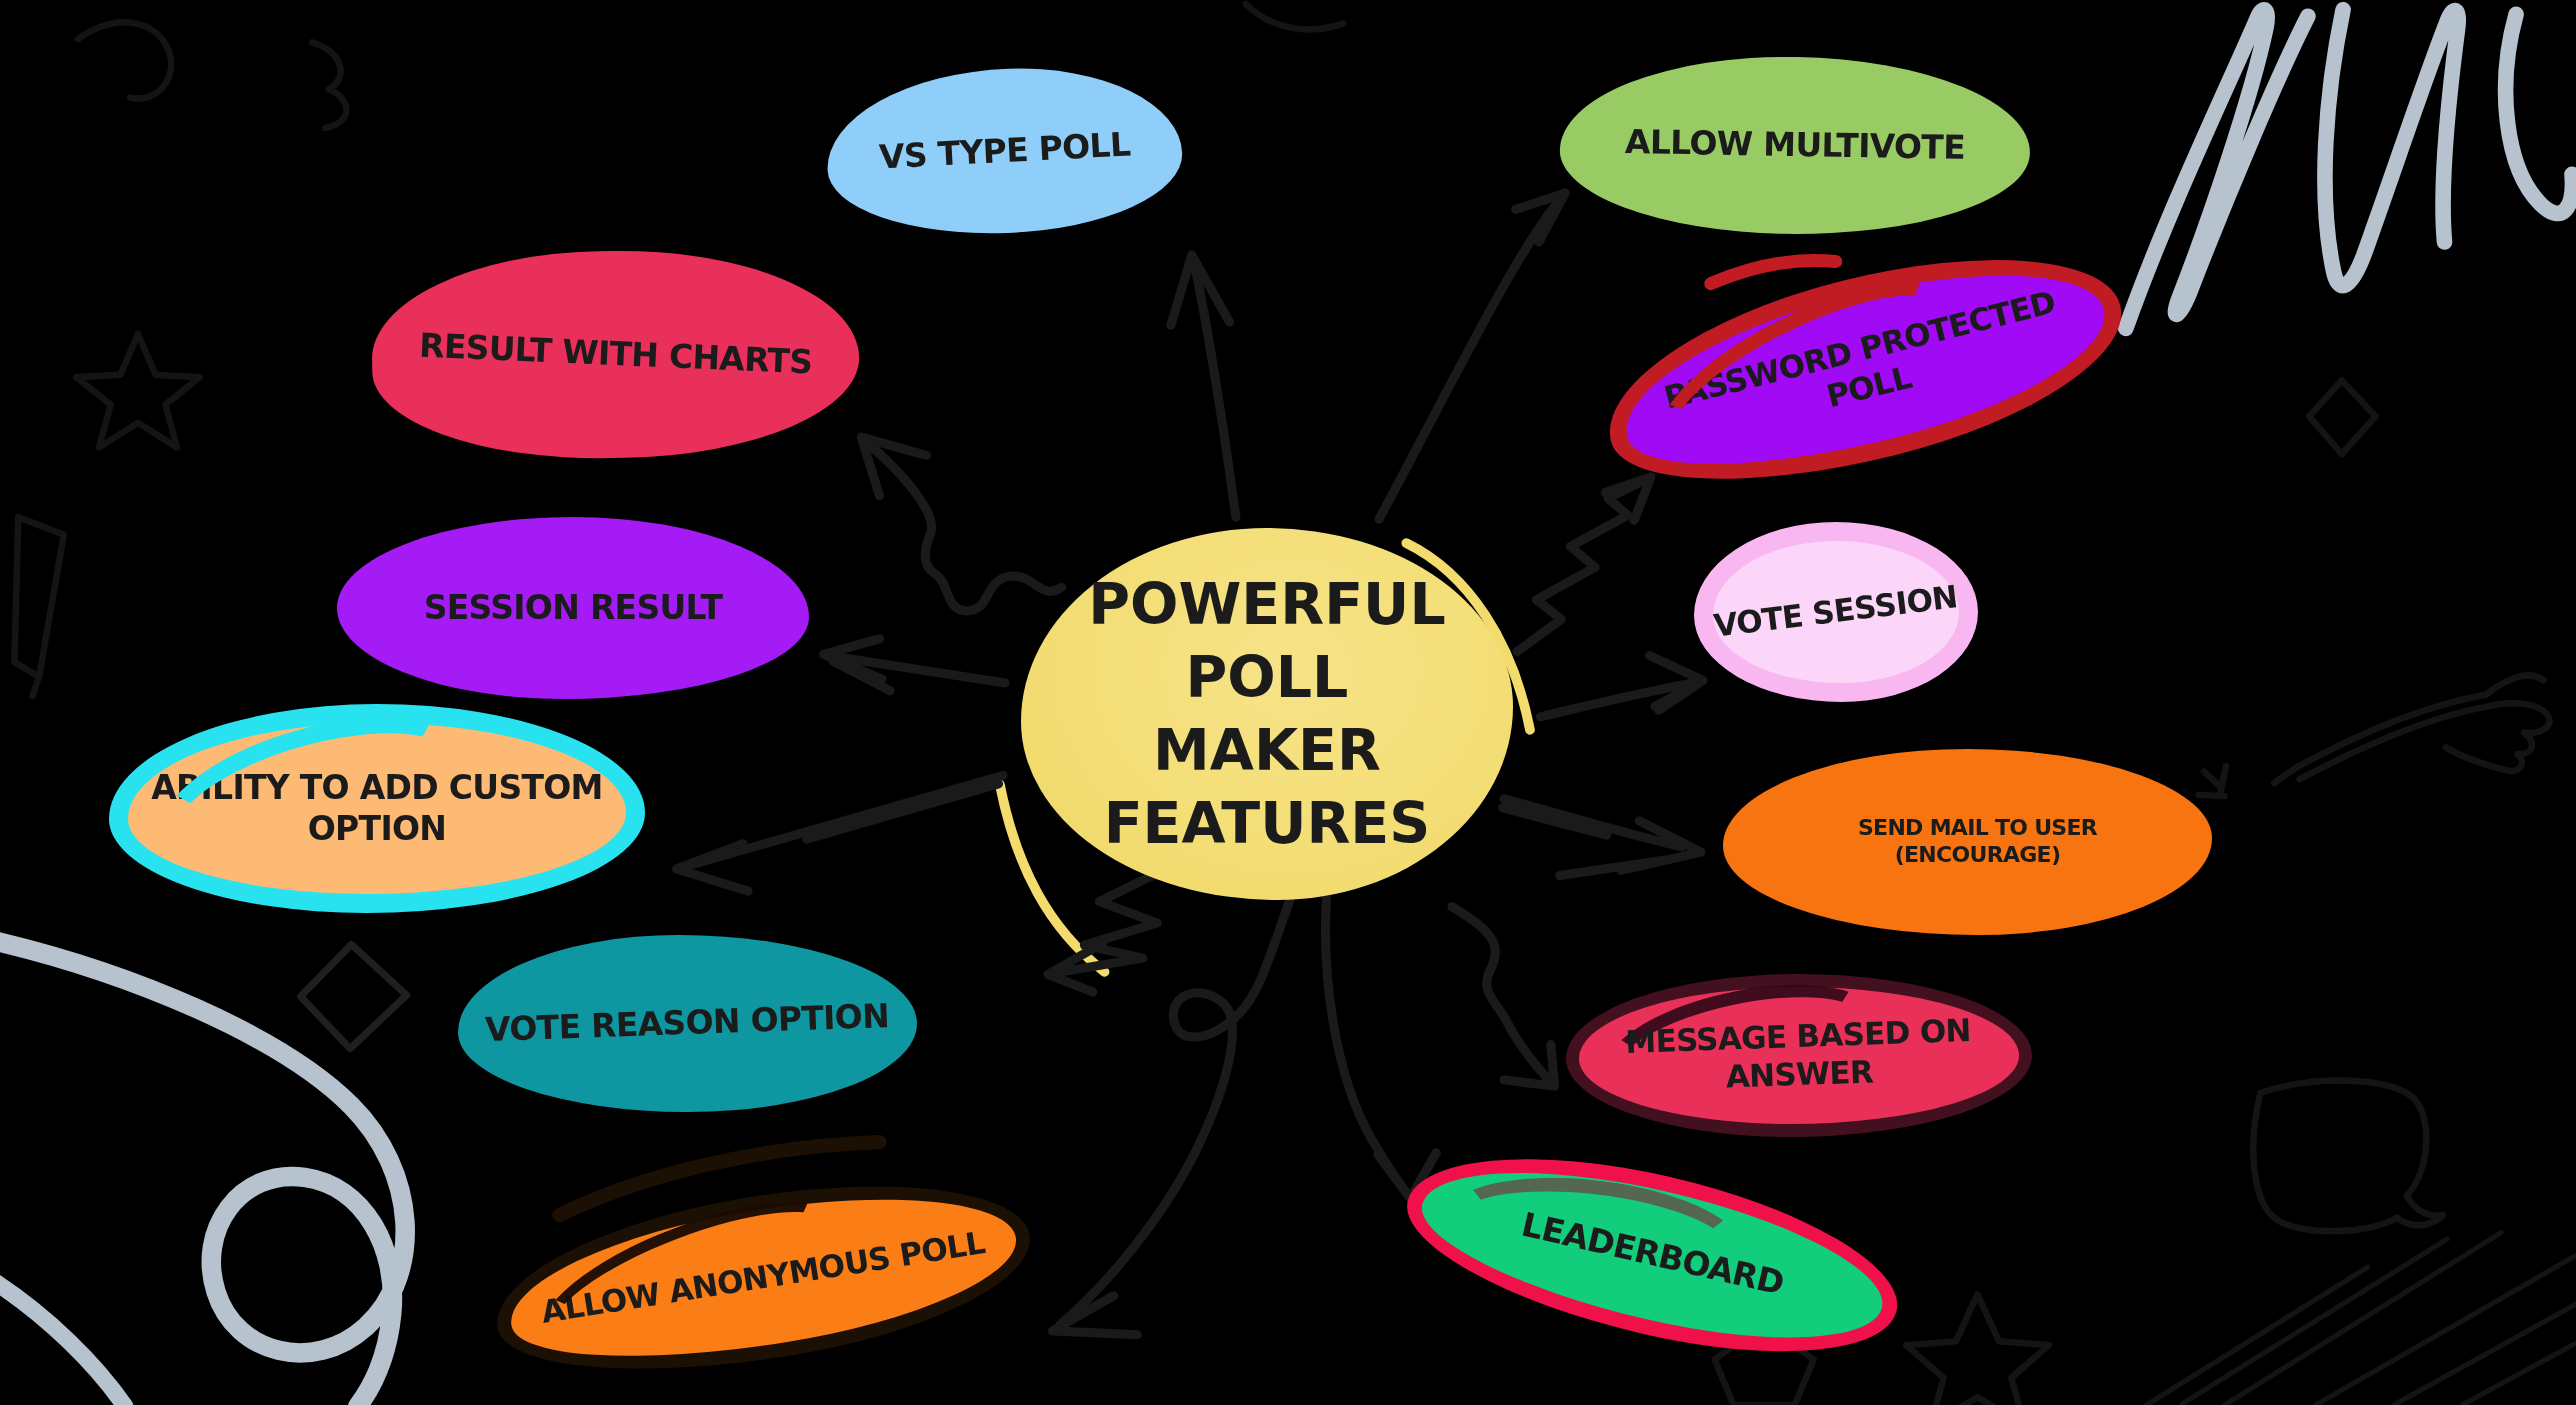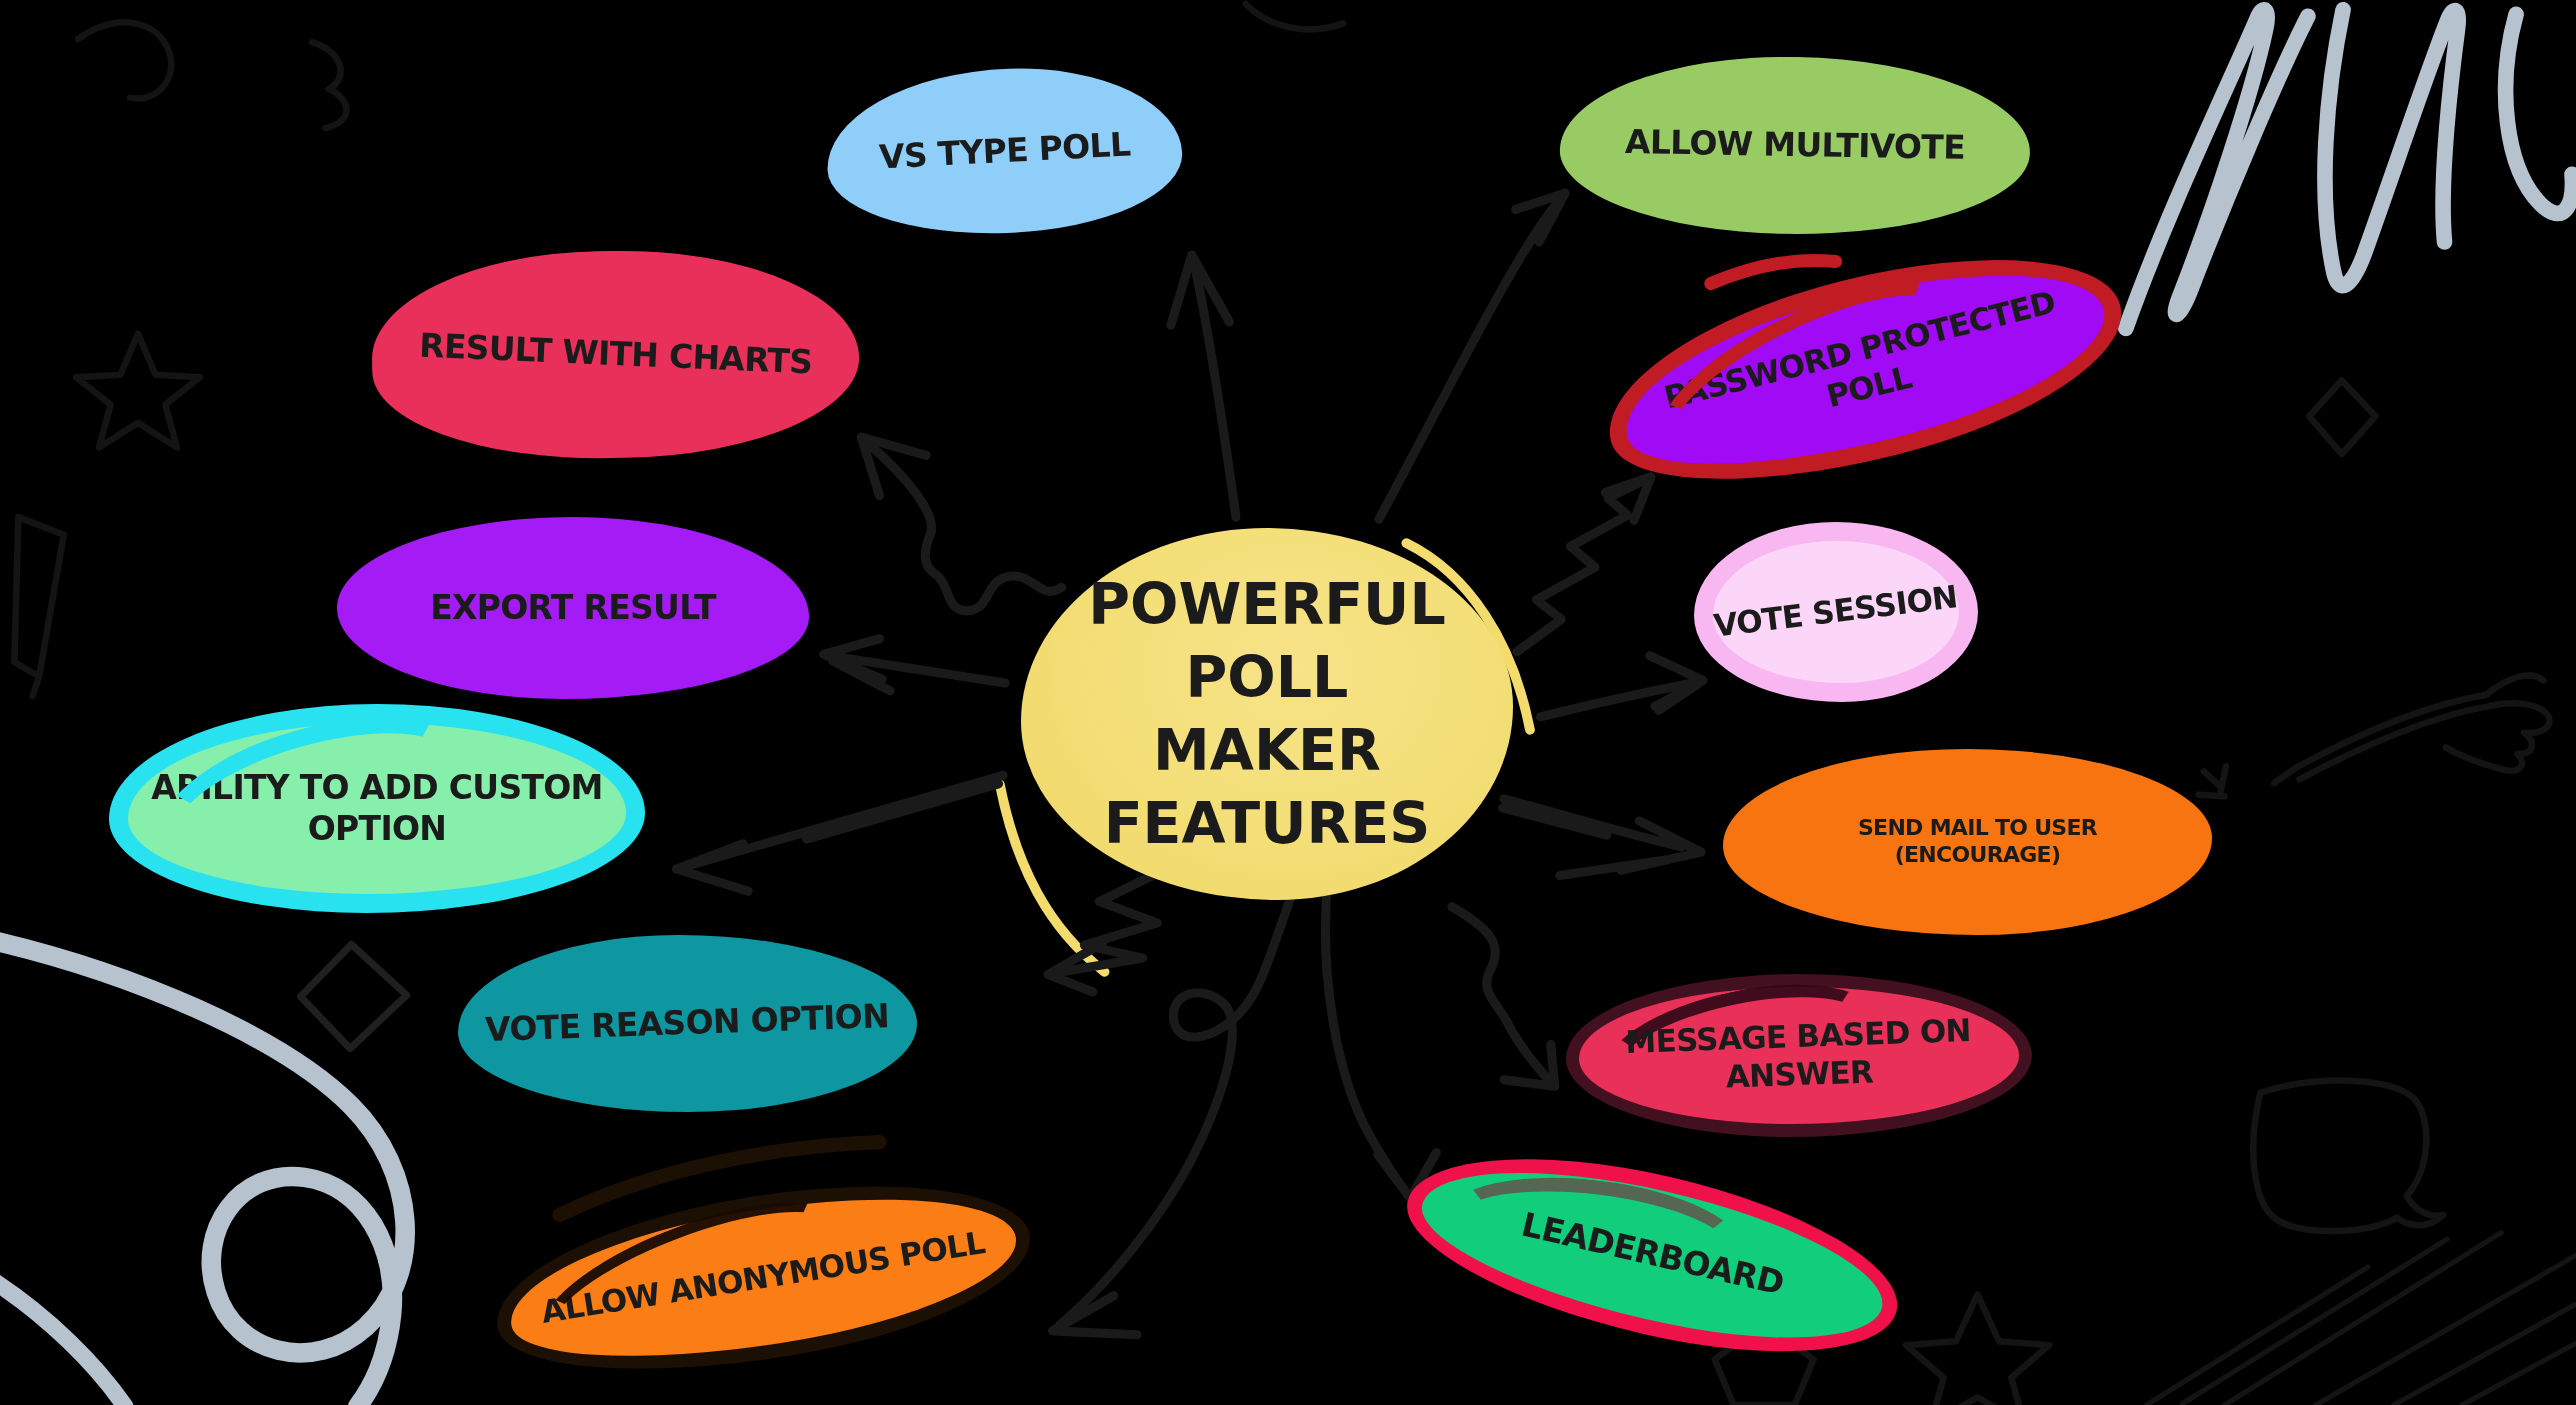--- a/index.html
+++ b/index.html
@@ -38,21 +38,21 @@
   .n-password .swoosh{border-top-color:#c11b24;border-width:14.3px;width:62%;height:66%;}
 
   .n-export{left:337px;top:517px;width:472px;height:182px;background:#a51bf5;
     border-radius:50% 50% 52% 48% / 50% 55% 45% 50%;}
   .n-export .lbl{font-size:33px;}
 
   .n-session{left:1694px;top:522px;width:284px;height:180px;background:#fcd6f8;
     border:19.5px solid #f9b7f1;border-radius:50% 50% 48% 52% / 52% 50% 50% 48%;}
   .n-session .lbl{font-size:31px;transform:rotate(-7deg);}
 
-  .n-custom{left:109px;top:704px;width:536px;height:209px;background:#86efac;
+  .n-custom{left:109px;top:704px;width:536px;height:209px;background:#fdba74;
     border:19.5px solid #29e2f0;border-radius:50% 50% 52% 48% / 55% 52% 48% 45%;}
   .n-custom .lbl{font-size:33px;}
   .n-custom .swoosh{border-top-color:#29e2f0;border-width:17px;transform:rotate(-16deg);}
 
   .n-sendmail{left:1723px;top:749px;width:489px;height:186px;background:#f87411;
     border-radius:50% 50% 48% 52% / 52% 48% 52% 48%;}
   .n-sendmail .lbl{font-size:22px;margin-left:20px;}
 
   .n-reason{left:458px;top:935px;width:459px;height:177px;background:#0f97a1;
     border-radius:48% 52% 50% 50% / 55% 50% 50% 45%;}
@@ -172,21 +172,21 @@
     <span class="lbl">RESULT WITH CHARTS</span>
   </div>
 
   <div class="blob n-password">
     <span class="swoosh"></span>
     <span class="lbl">PASSWORD PROTECTED
 POLL</span>
   </div>
 
   <div class="blob n-export">
-    <span class="lbl">EXPORT RESULT</span>
+    <span class="lbl">SESSION RESULT</span>
   </div>
 
   <div class="blob n-session">
     <span class="lbl">VOTE SESSION</span>
   </div>
 
   <div class="blob n-custom">
     <span class="swoosh"></span>
     <span class="lbl">ABILITY TO ADD CUSTOM
 OPTION</span>

